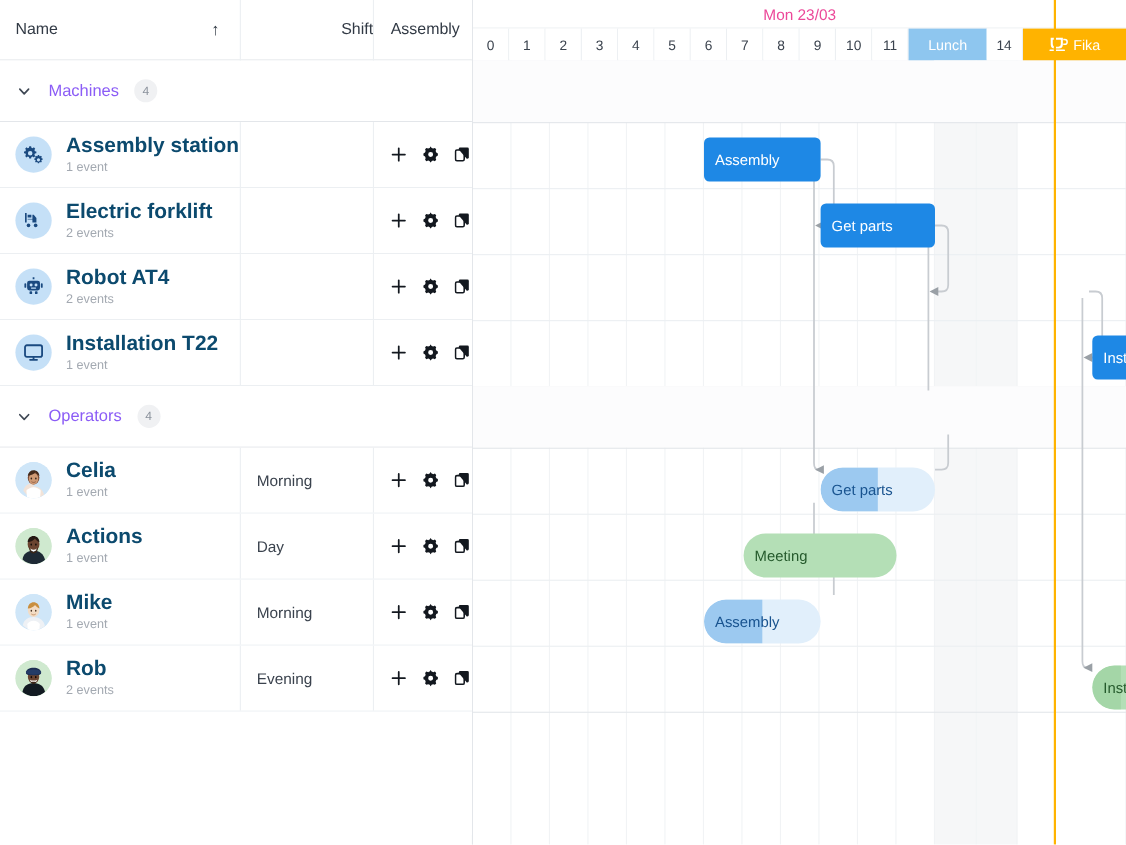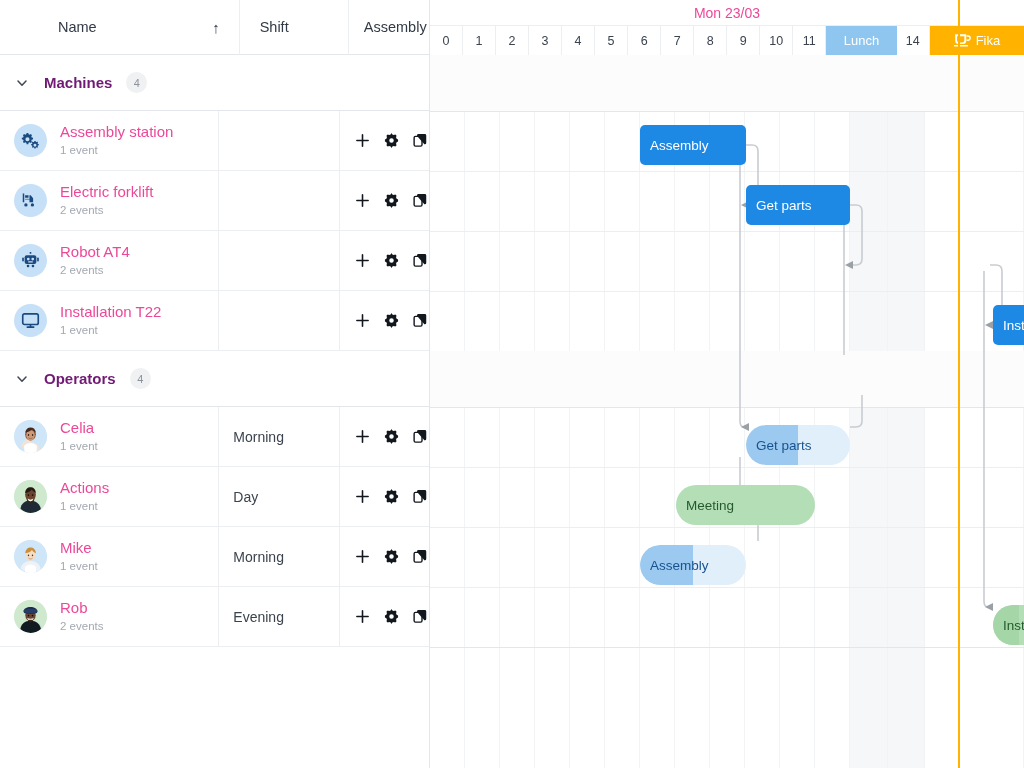--- a/index.html
+++ b/index.html
@@ -16,40 +16,40 @@
   #left-panel {
     width: 430px; height: 768px; position: relative;
     background: #ffffff; border-right: 1px solid #e3e6ea; flex: 0 0 430px;
   }
 
   .lp-header {
     height: 55px; display: flex; align-items: center;
     border-bottom: 1px solid #e3e6ea; background: #fff;
   }
   .lp-col { height: 55px; display: flex; align-items: center; position: relative; }
-  .col-name   { width: 219px; padding-left: 14px; margin-left: 44px; }
-  .col-shift  { width: 121px; padding-left: 20px; border-left: 1px solid #eceff2; }
+  .col-name   { width: 219px; padding-left: 14px; }
+  .col-shift  { width: 121px; padding-left: 20px; border-left: 1px solid #eceff2; justify-content: flex-end; }
   .col-act    { width: 90px;  padding-left: 15px; border-left: 1px solid #eceff2; }
   .hdr-text { font-size: 14.5px; color: #323a45; font-weight: 400; }
   .sort-arrow {
     position: absolute; right: 19px; top: 50%; transform: translateY(-50%);
     font-size: 15px; color: #323a45; line-height: 1;
   }
 
   
   .group-row {
     height: 56px; display: flex; align-items: center;
     padding-left: 14px; border-bottom: 1px solid #e3e6ea; background: #fff;
   }
   .chev {
     width: 16px; height: 16px; margin-right: 14px; flex: 0 0 16px;
     display: flex; align-items: center; justify-content: center; color: #3f4854;
   }
   .chev svg { display: block; }
-  .group-label { font-size: 15px; color: #701a75; font-weight: 700; }
+  .group-label { font-size: 15px; color: #8b5cf6; font-weight: 400; }
   .group-count {
     margin-left: 14px; min-width: 21px; height: 21px; border-radius: 11px;
     background: #f0f1f3; color: #8b929c; font-size: 11px;
     display: inline-flex; align-items: center; justify-content: center; padding: 0 6px;
   }
 
   
   .data-row { height: 60px; display: flex; border-bottom: 1px solid #eceff2; background: #fff; }
   .cell { height: 59px; display: flex; align-items: center; }
   .cell-name  { width: 219px; padding-left: 14px; }
@@ -60,21 +60,21 @@
     width: 33px; height: 33px; border-radius: 50%; flex: 0 0 33px;
     margin-right: 13px; display: flex; align-items: center; justify-content: center;
     overflow: hidden; position: relative;
   }
   .avatar.machine { background: #c5e0f7; }
   .avatar.machine svg { fill: #1b4a80; }
   .avatar.person { background: #cfe6f8; }
   .avatar.person.green { background: #cfe9cf; }
 
   .name-wrap { display: flex; flex-direction: column; justify-content: center; }
-  .row-title { font-size: 15px; font-weight: normal; color: #ec4899; line-height: 1.25; }
+  .row-title { font-size: 19px; font-weight: bold; color: #0c4a6e; line-height: 1.25; }
   .row-sub   { font-size: 11.5px; color: #a3a9b1; line-height: 1.3; margin-top: 1px; }
   .shift-text { font-size: 14px; color: #3b434e; }
 
   .act-icons { display: flex; align-items: center; gap: 12px; }
   .act-icon { width: 17px; height: 17px; display: flex; align-items: center; justify-content: center; cursor: pointer; }
   .act-icon svg { display: block; }
 
   .lp-filler { background: #fff; }
 
   

